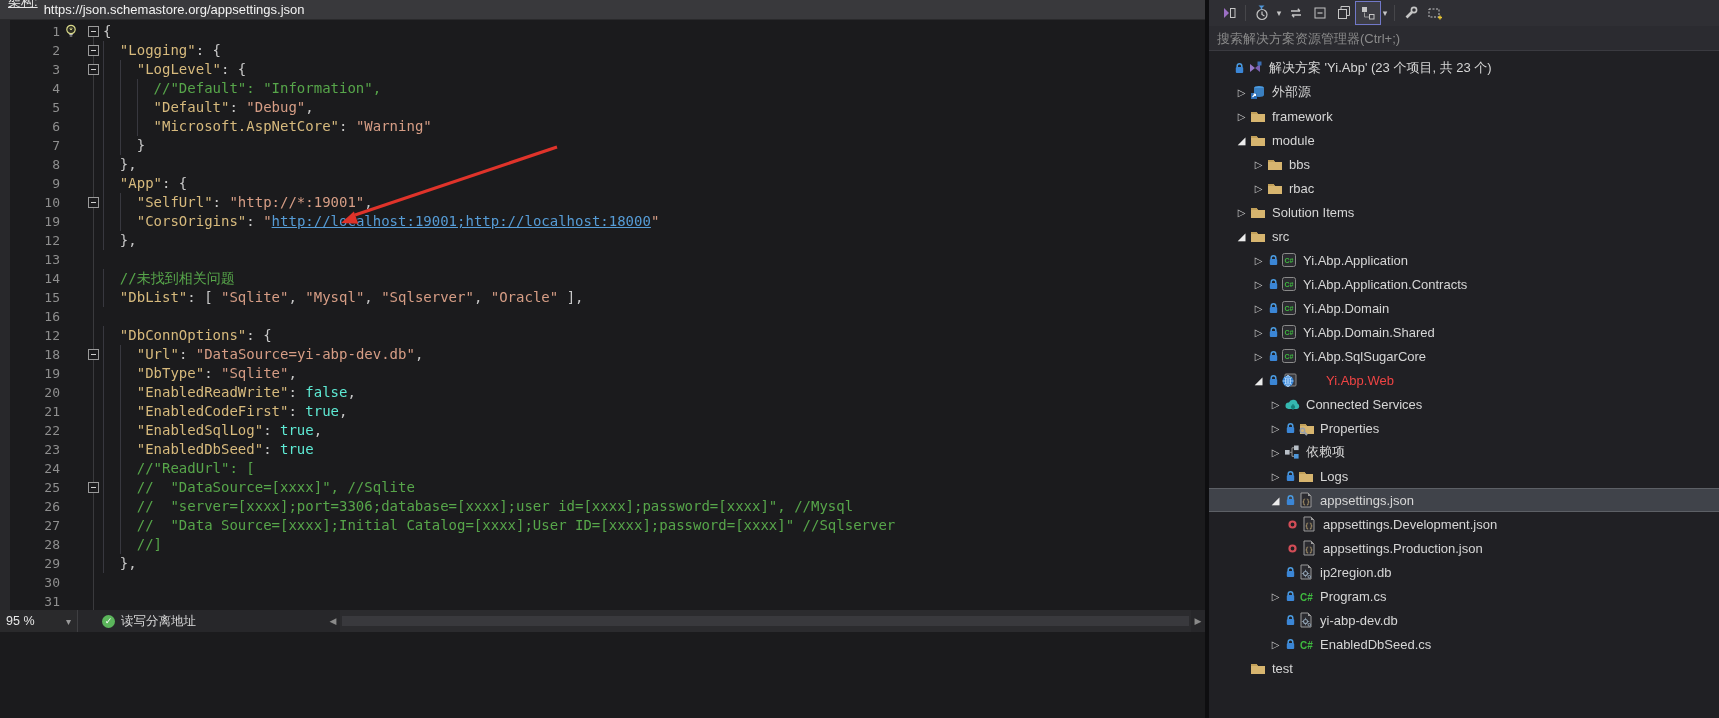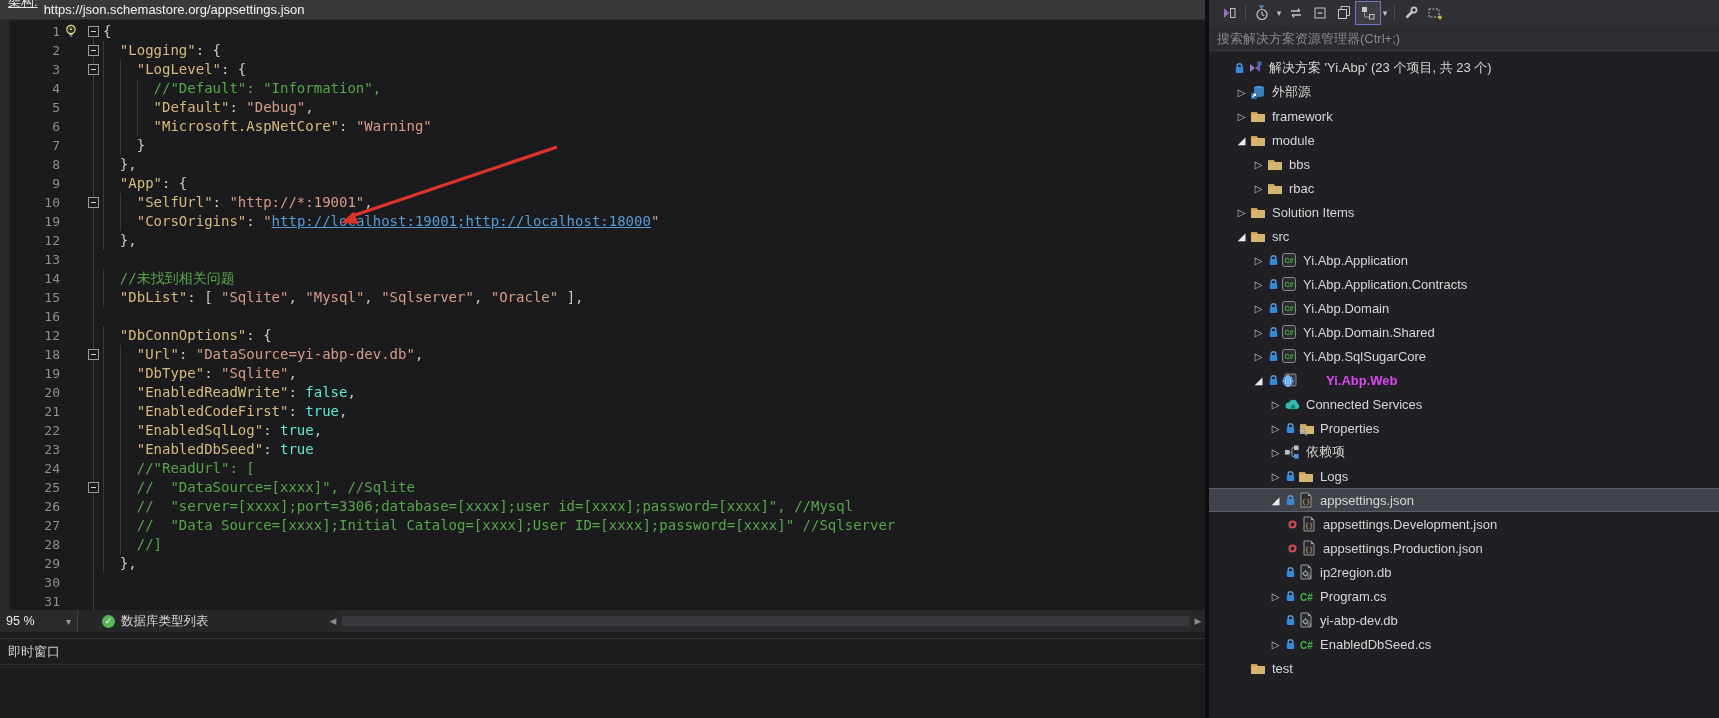--- a/index.html
+++ b/index.html
@@ -52,21 +52,21 @@
   .tb-sep{width:1px;height:16px;background:#46464a;margin:0 4px;}
   .tb-caret{color:#c5c5c5;font-size:9px;width:10px;text-align:center;}
   #se-search{position:absolute;left:0;top:26px;width:512px;height:25px;background:#2b2b30;border-bottom:1px solid #3a3a40;box-sizing:border-box;}
   #se-search input{width:100%;height:100%;background:transparent;border:none;outline:none;color:#9a9a9a;
                    font-family:"Liberation Sans",sans-serif;font-size:13px;padding:0 8px;box-sizing:border-box;}
   #se-search input::placeholder{color:#8a8a8a;opacity:1;}
   #se-tree{position:absolute;left:0;top:56px;width:512px;}
   .trow{height:24px;display:flex;align-items:center;position:relative;font-size:13px;color:#d6d6d6;}
   .trow.sel{background:#40434a;border-top:1px solid #5d6066;border-bottom:1px solid #5d6066;height:22px;}
   .trow .lbl{margin-left:5px;white-space:nowrap;}
-  .trow.bold .lbl{font-weight:bold;color:#d946ef;margin-left:28px;}
+  .trow.bold .lbl{font-weight:normal;color:#ef4444;margin-left:28px;}
   .slot{width:15px;display:inline-flex;align-items:center;justify-content:center;flex:none;}
   .arr-c{color:#c8c8c8;font-size:10px;} .arr-e{color:#ececec;font-size:10px;}
   .ico{width:18px;display:inline-flex;align-items:center;justify-content:center;flex:none;}
   .lockslot{width:14px;display:inline-flex;align-items:center;justify-content:center;flex:none;}
 </style>
 </head>
 <body>
 
 <div id="app">
 
@@ -163,35 +163,31 @@
         <div class="fold" style="top: 462px;"></div>
       </div>
 
     <div id="status-row">
       <div id="zoom-select">
         <span>95 %</span>
         <span class="caret">▾</span>
       </div>
       <div id="health">
         <span id="health-dot">✓</span>
-        <span>数据库类型列表</span>
+        <span>读写分离地址</span>
       </div>
       <div id="hscroll">
         <span class="sb-arrow">◀</span>
         <div class="sb-track">
             <div class="sb-thumb"></div>
           </div>
         <span class="sb-arrow">▶</span>
       </div>
     </div>
 
-    <div id="immediate">
-      <div id="immediate-title">即时窗口</div>
-      <div id="immediate-body"></div>
-    </div>
   </div>
 
   <div id="solution-explorer">
     <div id="se-toolbar">
         <div class="tb-btn">
           <svg width="16" height="16">
             <path d="M3 3 l5 5 -5 5 z" fill="#9b6fc4"></path>
             <rect x="9.5" y="3.5" width="4.5" height="9" stroke="#c5c5c5" fill="none"></rect>
           </svg>
         </div>

